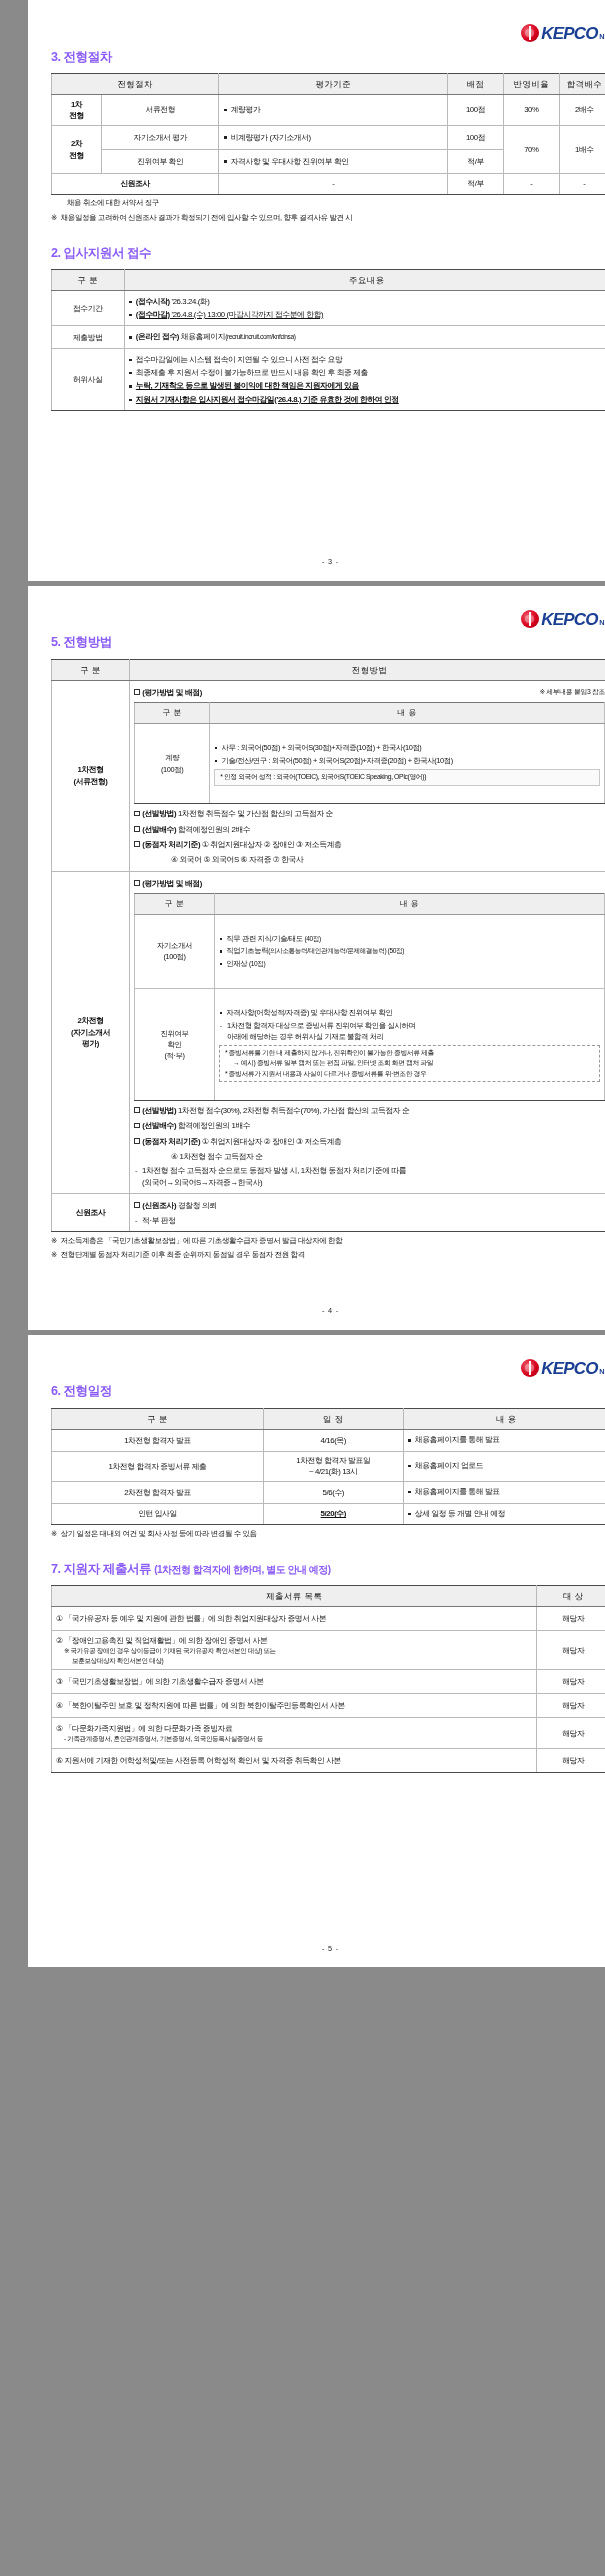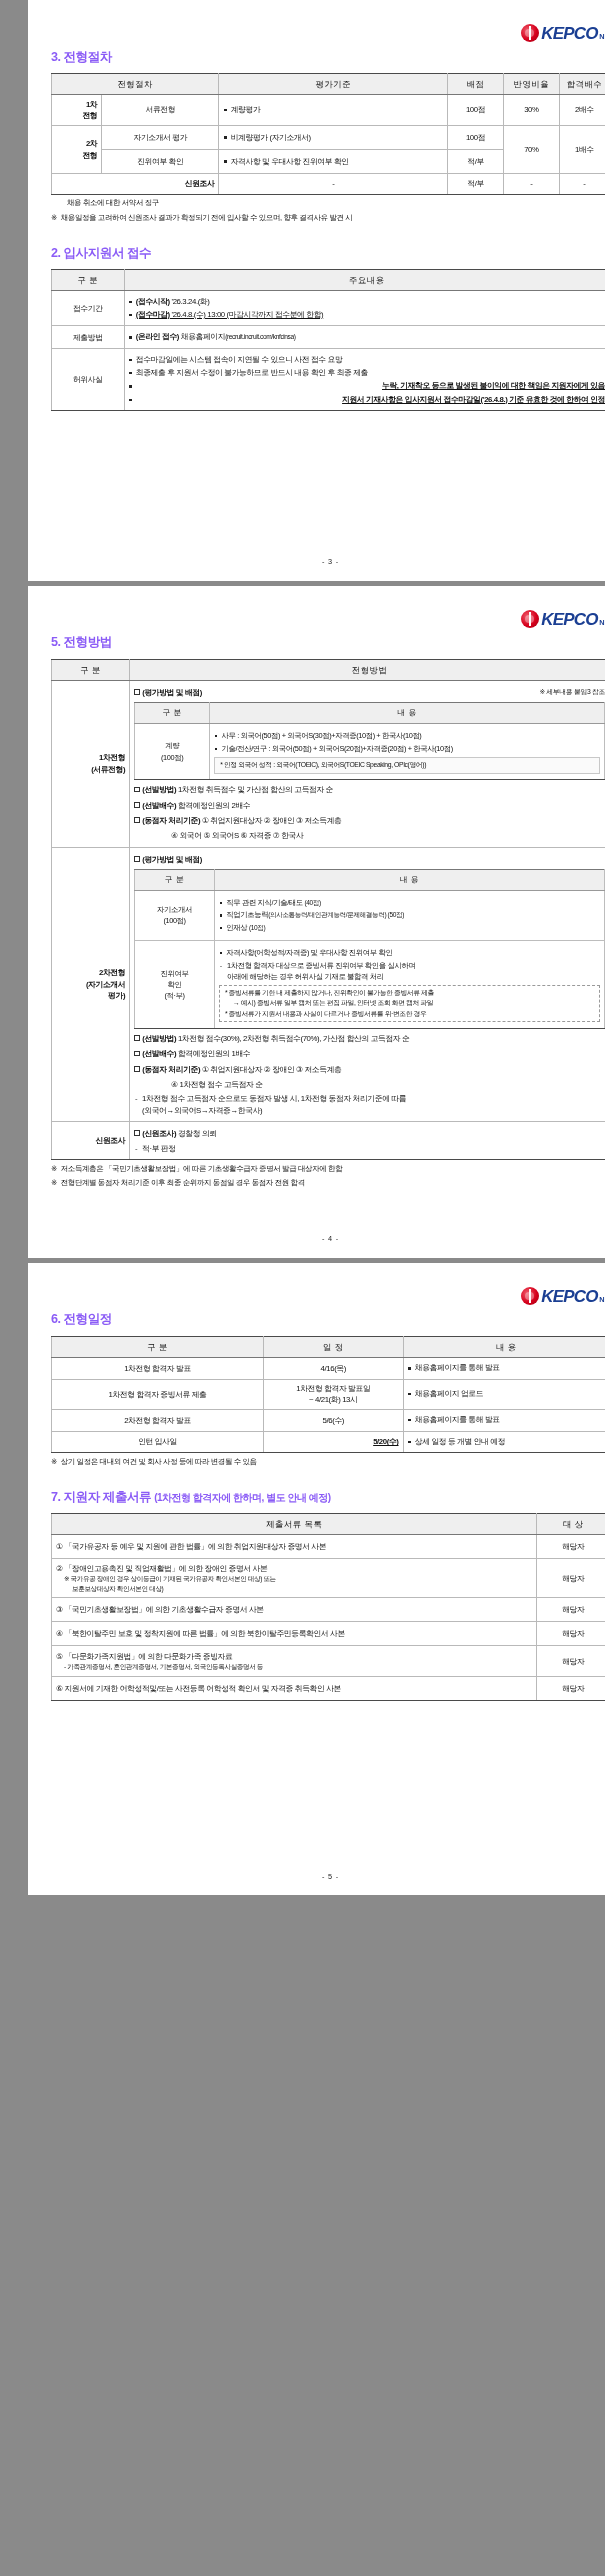--- a/index.html
+++ b/index.html
@@ -108,33 +108,33 @@
     text-align: center;
     border-top: 1.6px solid #4a4a4a;
     border-bottom: 1.3px solid #777;
     font-size: 8.4px;
     letter-spacing: 0.5px;
     padding: 4px 3.2px;
   }
   table.doc tbody tr:last-child td { border-bottom: 1.3px solid #4a4a4a; }
   .c { text-align: center; }
   .l { text-align: left; }
-  .b { font-weight: 700; text-align: right; }
+  .b { font-weight: 700; }
 
   
   table.inner {
     width: 100%;
     border-collapse: collapse;
     font-size: 7.4px;
     margin: 2.4px 0 4px 0;
     letter-spacing: -0.4px;
   }
   table.inner th, table.inner td {
     border: 0.8px solid #bdbdbd;
-    padding: 5px 4px;
+    padding: 17px 4px;
     vertical-align: middle;
     line-height: 1.5;
   }
   table.inner thead th {
     background: #efefef;
     font-weight: 400;
     text-align: center;
     border-top: 1.1px solid #777;
     border-bottom: 1.1px solid #999;
     letter-spacing: 0.6px;

